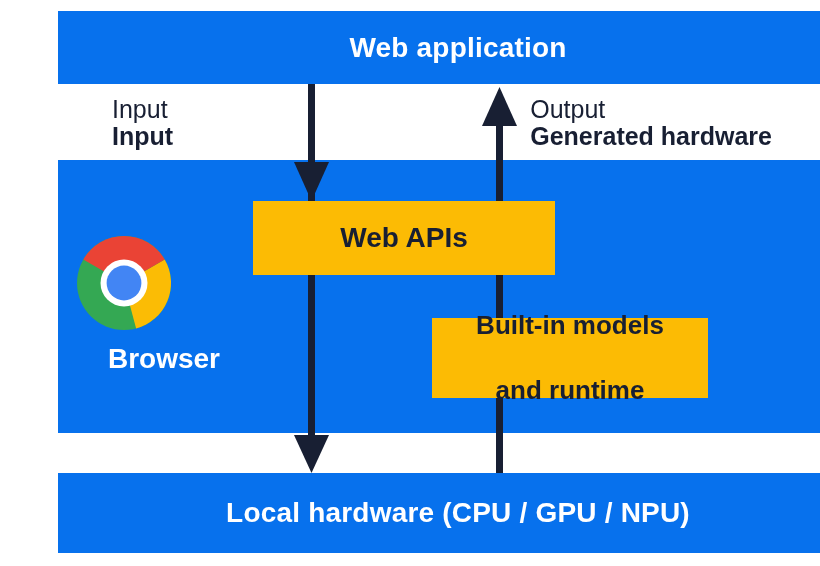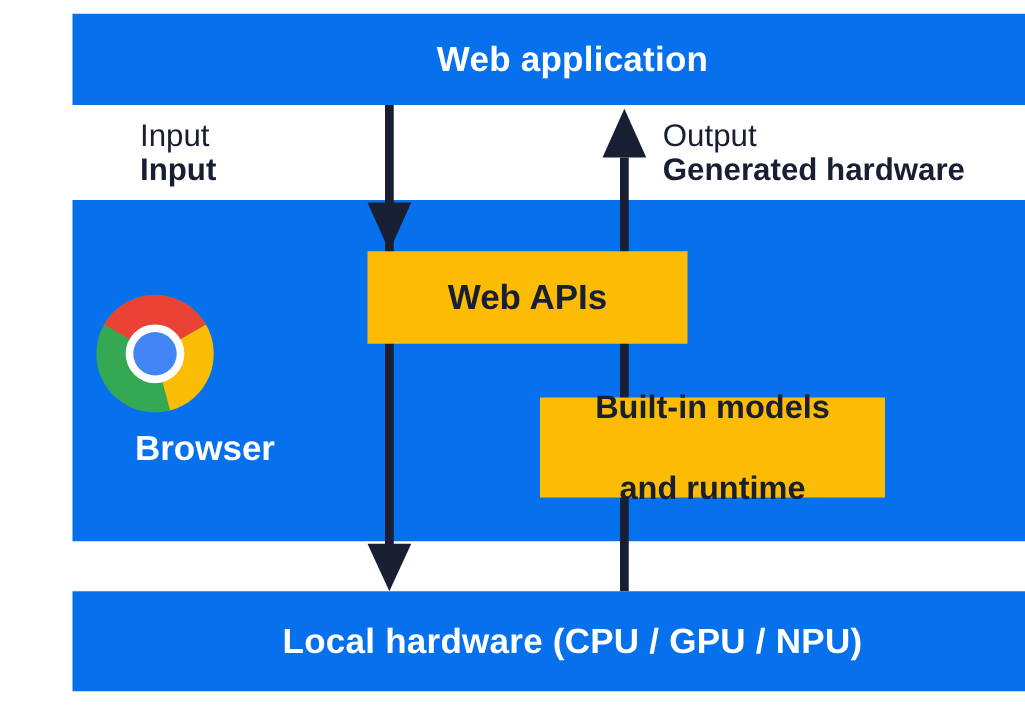--- a/index.html
+++ b/index.html
@@ -57,23 +57,22 @@
     font-weight: bold;
     display: flex;
     flex-direction: column;
     align-items: center;
     justify-content: center;
     text-align: center;
     z-index: 3;
   }
   .web-apis-box {
     left: 253px; top: 201px;
-    width: 256px; height: 74px;
+    width: 302px; height: 74px;
     font-size: 28px;
-    margin-left: 41px;
   }
   .builtin-box {
     left: 432px; top: 318px;
     width: 276px; height: 80px;
     font-size: 26px;
     line-height: 33px;
     gap: 32px;
   }
   .chrome-logo {
     position: absolute;

